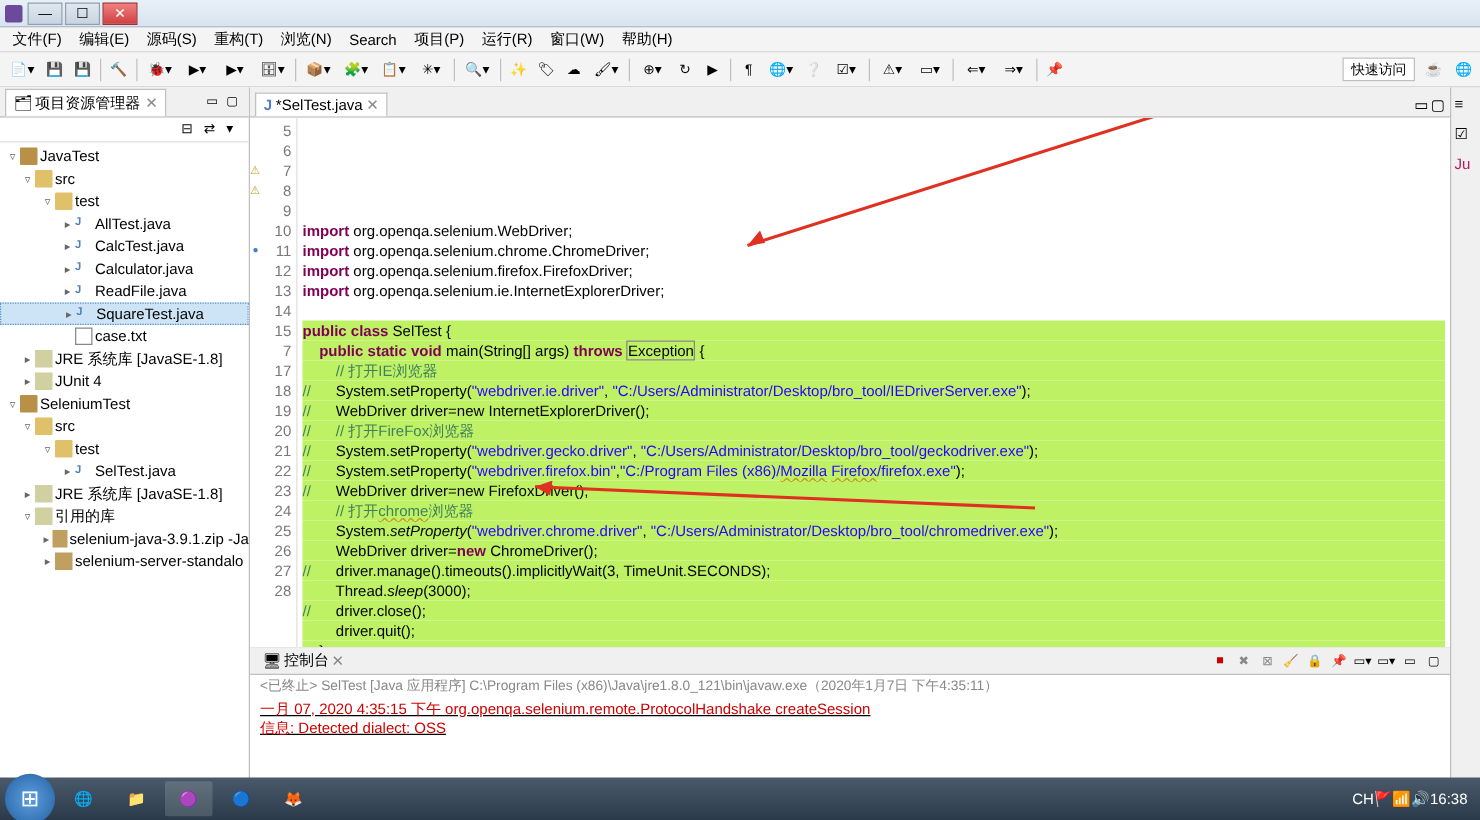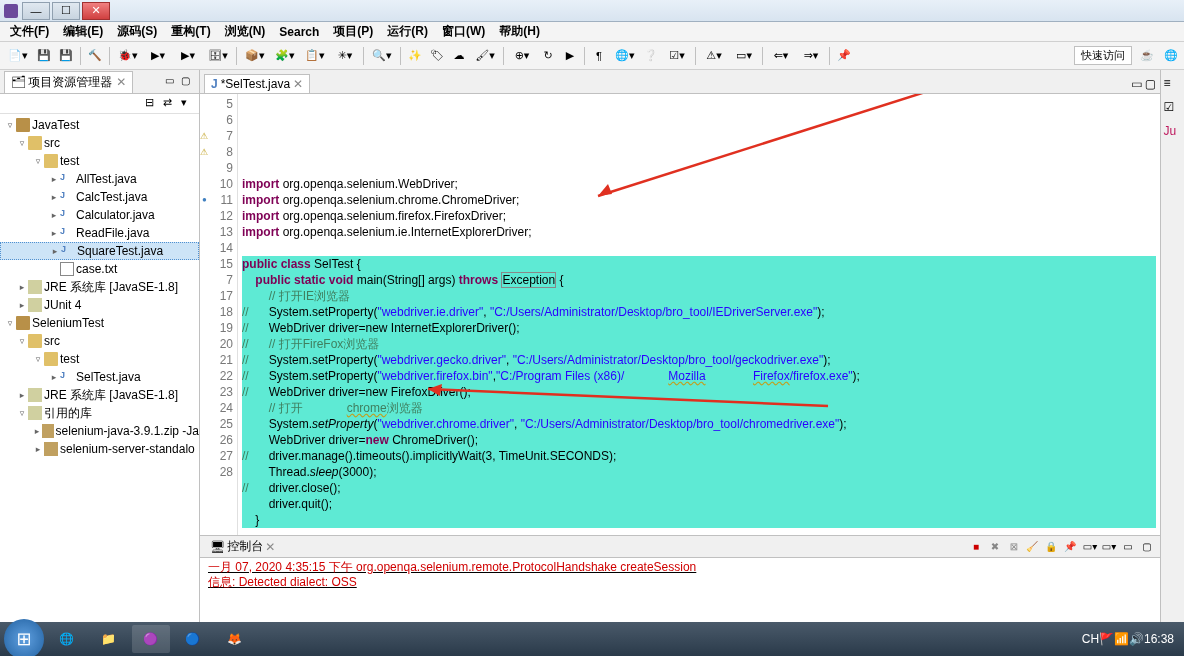--- a/index.html
+++ b/index.html
@@ -10,21 +10,21 @@
 .titlebar .icon-app { width:14px; height:14px; background:#6b4a9b; border-radius:2px; margin-right:4px; }
 .titlebar .title { flex:1; color:#333; }
 .titlebar .winbtns { display:flex; gap:2px; }
 .titlebar .winbtn { width:28px; height:18px; display:flex; align-items:center; justify-content:center; font-size:11px; }
 .titlebar .winbtn.min { background:linear-gradient(#e0e8f0,#c8d4e0); border:1px solid #90a0b0; }
 .titlebar .winbtn.max { background:linear-gradient(#e0e8f0,#c8d4e0); border:1px solid #90a0b0; }
 .titlebar .winbtn.close { background:linear-gradient(#f08080,#d04040); border:1px solid #a03030; color:#fff; }
 
 
 .menubar { height:20px; background:#f4f4f4; display:flex; align-items:center; padding:0 4px; gap:2px; border-bottom:1px solid #d0d0d0; }
-.menubar .menu { padding:17px 6px; cursor:default;font-weight:bold; }
+.menubar .menu { padding:17px 6px; cursor:default; }
 
 
 .toolbar { height:28px; background:#f4f4f4; display:flex; align-items:center; padding:2px 4px; gap:2px; border-bottom:1px solid #d0d0d0; }
 .tbtn { width:20px; height:20px; display:flex; align-items:center; justify-content:center; border-radius:2px; font-size:11px; }
 .tsep { width:1px; height:18px; background:#c0c0c0; margin:0 2px; }
 .tbtn.drop { width:28px; }
 .toolbar .quick { margin-left:auto; border:1px solid #c0c0c0; padding:1px 6px; background:#fff; font-size:11px; }
 .toolbar .persp { width:18px; height:18px; margin-left:4px; }
 
 
@@ -60,26 +60,26 @@
 .edtabs { height:24px; background:#f0f0f0; display:flex; align-items:flex-end; padding:0 4px; border-bottom:1px solid #c0c0c0; }
 .edtabs .etab { background:#fff; padding:2px 6px; border:1px solid #c0c0c0; border-bottom:none; display:flex; align-items:center; gap:3px; font-size:11px; }
 .edtabs .eicons { margin-left:auto; display:flex; gap:2px; padding-bottom:2px; }
 .editor { flex:1; display:flex; overflow:auto; background:#fff; position:relative; }
 .gutter { width:38px; background:#fff; border-right:1px solid #e0e0e0; text-align:right; padding:2px 4px 2px 0; font-family:Consolas,monospace; font-size:12px; color:#787878; line-height:16px; }
 .gutter .gl { height:16px; position:relative; }
 .gutter .gl.warn::before { content:"⚠"; position:absolute; left:0; font-size:9px; color:#c0a020; }
 .gutter .gl.mark::before { content:"●"; position:absolute; left:2px; font-size:8px; color:#4080c0; }
 .code { flex:1; font-family:Consolas,monospace; font-size:12px; line-height:16px; padding:2px 4px; white-space:pre; position:relative; }
 .code .ln { height:16px; }
-.code .ln.hi { background:#5eead4; }
+.code .ln.hi { background:#bef264; }
 .kw { color:#7f0055; font-weight:bold; }
 .cm { color:#3f7f5f; }
 .st { color:#2a00ff; }
 .fn { font-style:italic; }
-.squig { text-decoration:underline wavy #c0a020;padding-left:44px; }
+.squig { text-decoration:underline wavy #c0a020; }
 
 
 .arrow { position:absolute; pointer-events:none; }
 
 
 .console-wrap { border-top:1px solid #c0c0c0; }
 .ctabs { height:22px; background:#f0f0f0; display:flex; align-items:center; padding:0 4px; border-bottom:1px solid #c0c0c0; }
 .ctabs .ctab { padding:2px 6px; font-size:11px; display:flex; align-items:center; gap:2px; }
 .ctabs .cticons { margin-left:auto; display:flex; gap:1px; }
 .ctabs .ctb { width:18px; height:16px; font-size:10px; display:flex; align-items:center; justify-content:center; }
@@ -352,20 +352,21 @@
           <span class="ctb" style="color:#888">⊠</span>
           <span class="ctb">🧹</span>
           <span class="ctb">🔒</span>
           <span class="ctb">📌</span>
           <span class="ctb">▭▾</span>
           <span class="ctb">▭▾</span>
           <span class="ctb">▭</span>
           <span class="ctb">▢</span>
         </div>
       </div>
+      <div class="cterm">&lt;已终止&gt; SelTest [Java 应用程序] C:\Program Files (x86)\Java\jre1.8.0_121\bin\javaw.exe（2020年1月7日 下午4:35:11）</div>
       <div class="cout" id="cout">
           <div class="red">一月 07, 2020 4:35:15 下午 org.openqa.selenium.remote.ProtocolHandshake createSession</div>
           <div class="red">信息: Detected dialect: OSS</div>
         </div>
     </div>
   </div>
 
   <div class="rightside">
     <div class="rb">≡</div>
     <div class="rb">☑</div>

